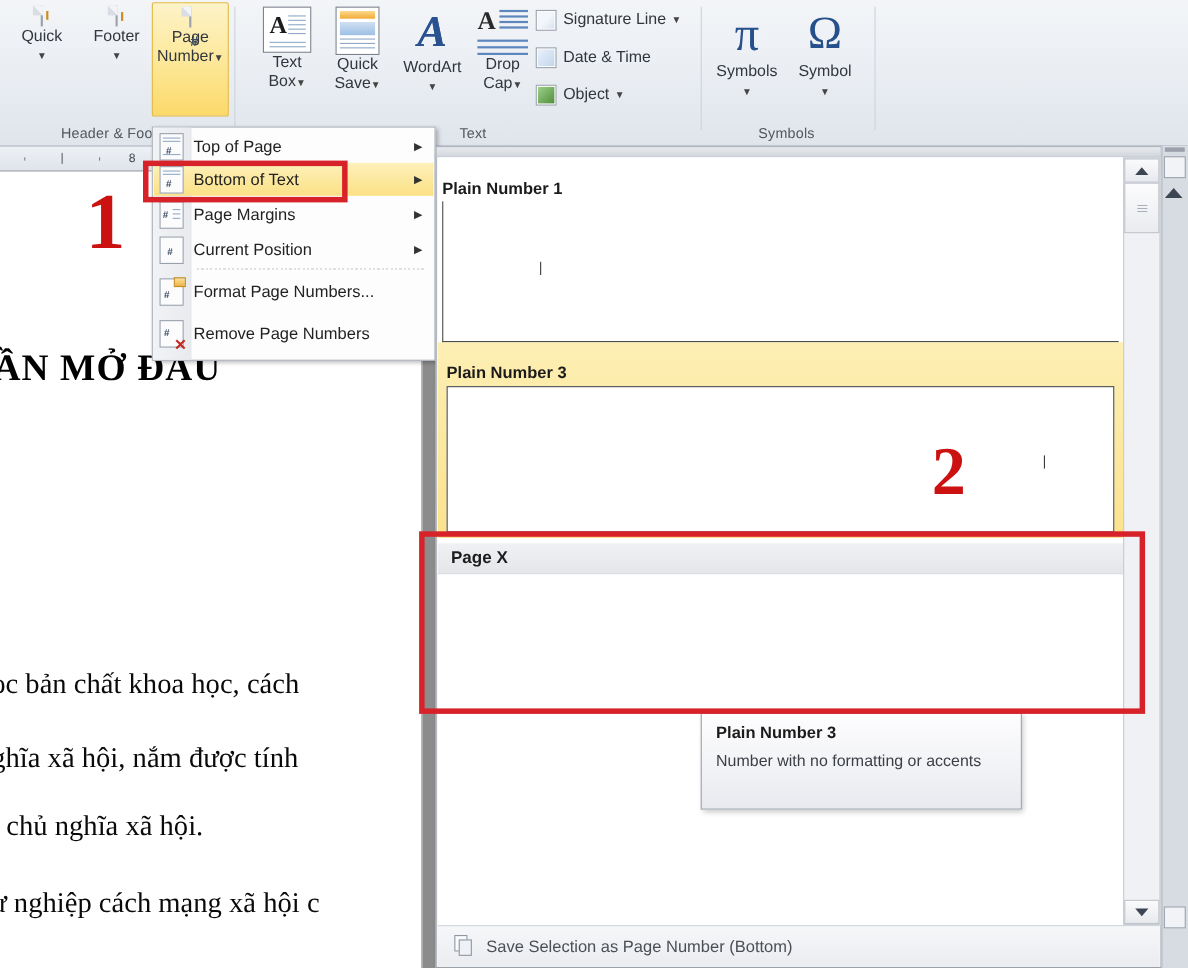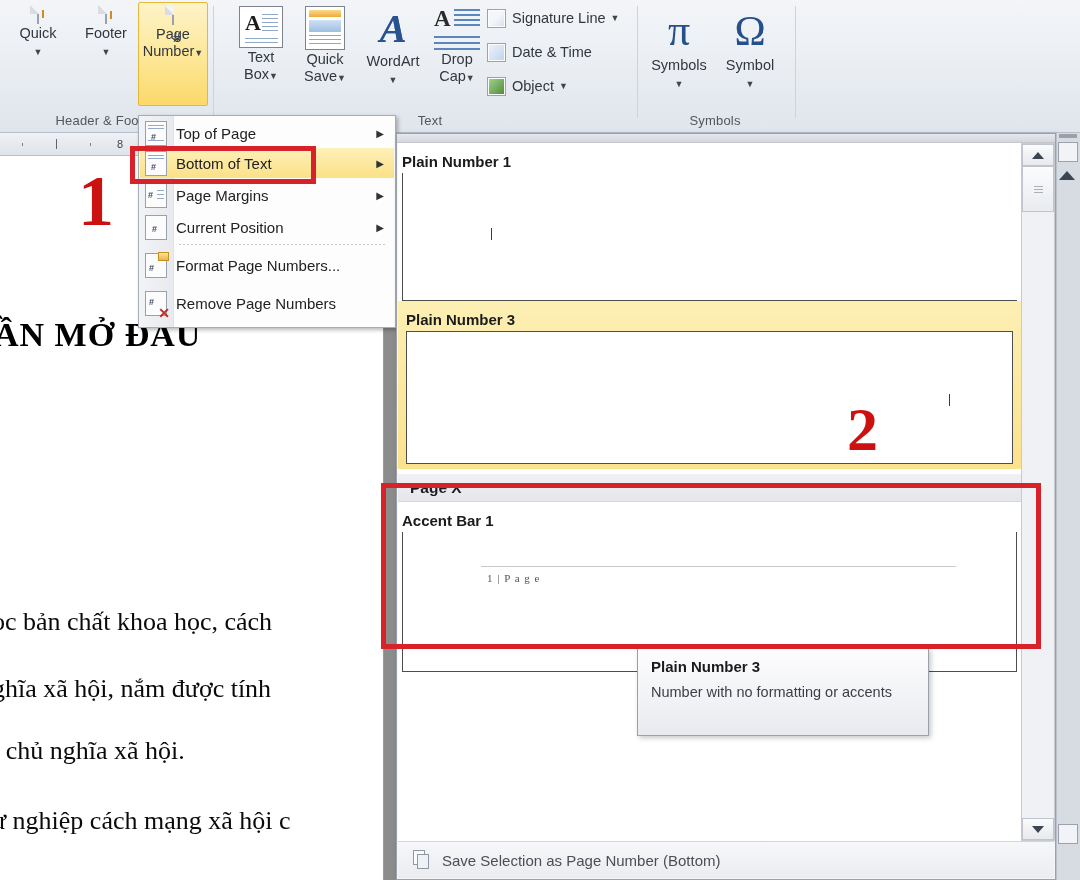--- a/index.html
+++ b/index.html
@@ -95,21 +95,21 @@
     position:absolute;left:396px;top:133px;width:660px;height:747px;
     background:#f4f5f7;border:1px solid #9aa1ab;box-sizing:border-box;
     box-shadow:2px 2px 5px rgba(0,0,0,.25);
   }
   .gal-top{position:absolute;left:0;top:0;width:100%;height:9px;
      background:linear-gradient(to bottom,#e6e8ec,#d3d7dd);border-bottom:1px solid #c3c8d0;box-sizing:border-box;}
   .gal-body{position:absolute;left:1px;top:9px;width:623px;bottom:38px;background:#fff;overflow:hidden;}
   .cat{height:28px;background:linear-gradient(to bottom,#f0f1f4,#e4e6ea);
      border-bottom:1px solid #d6d9df;display:flex;align-items:center;
      font-size:15.5px;font-weight:bold;color:#1d1d1d;padding-left:12px;box-sizing:border-box;}
-  .item-name{font-size:15px;font-weight:bold;color:#1b1b1b;padding:10px 0 3px 4px;}
+  .item-name{font-size:15px;font-weight:bold;color:#1b1b1b;padding:20px 0 3px 4px;}
   .preview{position:relative;background:#fff;border:1px solid #4d4d4d;box-sizing:border-box;
      margin:0 4px 0 4px;}
   .cursor-mark{position:absolute;width:1px;background:#3a3a3a;}
   .gal-item.hl{background:linear-gradient(to bottom,#fdefb4,#fbe28c);}
   .gal-item.hl .item-name{padding-left:8px;}
   .pagex-num{position:absolute;font-family:"Liberation Serif",serif;font-size:11px;color:#555;}
   .accent-rule{position:absolute;height:1px;background:#c9c9c9;}
 
   
   .tooltip{position:absolute;left:637px;top:648px;width:292px;height:88px;
@@ -437,27 +437,20 @@
 
       <div class="gal-item hl" style="padding-bottom:5px;">
         <div class="item-name">Plain Number 3</div>
         <div class="preview" style="height:133px;margin:0 8px;">
           <span class="cursor-mark" style="left:542px;top:62px;height:12px;"></span>
         </div>
       </div>
 
       <div class="cat" style="margin-top:5px;">Page X</div>
 
-      <div class="gal-item">
-        <div class="item-name">Accent Bar 1</div>
-        <div class="preview" style="height:140px;border-top:none;">
-          <span class="accent-rule" style="left:78px;right:60px;top:34px;"></span>
-          <span class="pagex-num" style="left:84px;top:40px;letter-spacing:1px;">1 | P a g e</span>
-        </div>
-      </div>
     </div>
 
     <div class="sb" style="left:624px;top:9px;width:34px;bottom:38px;">
       <div class="sb-btn" style="top:0;">
           <span class="tri-up"></span>
         </div>
       <div class="sb-thumb" style="top:22px;height:46px;">
           <span class="grip"></span>
         </div>
       <div class="sb-btn" style="bottom:0;">

